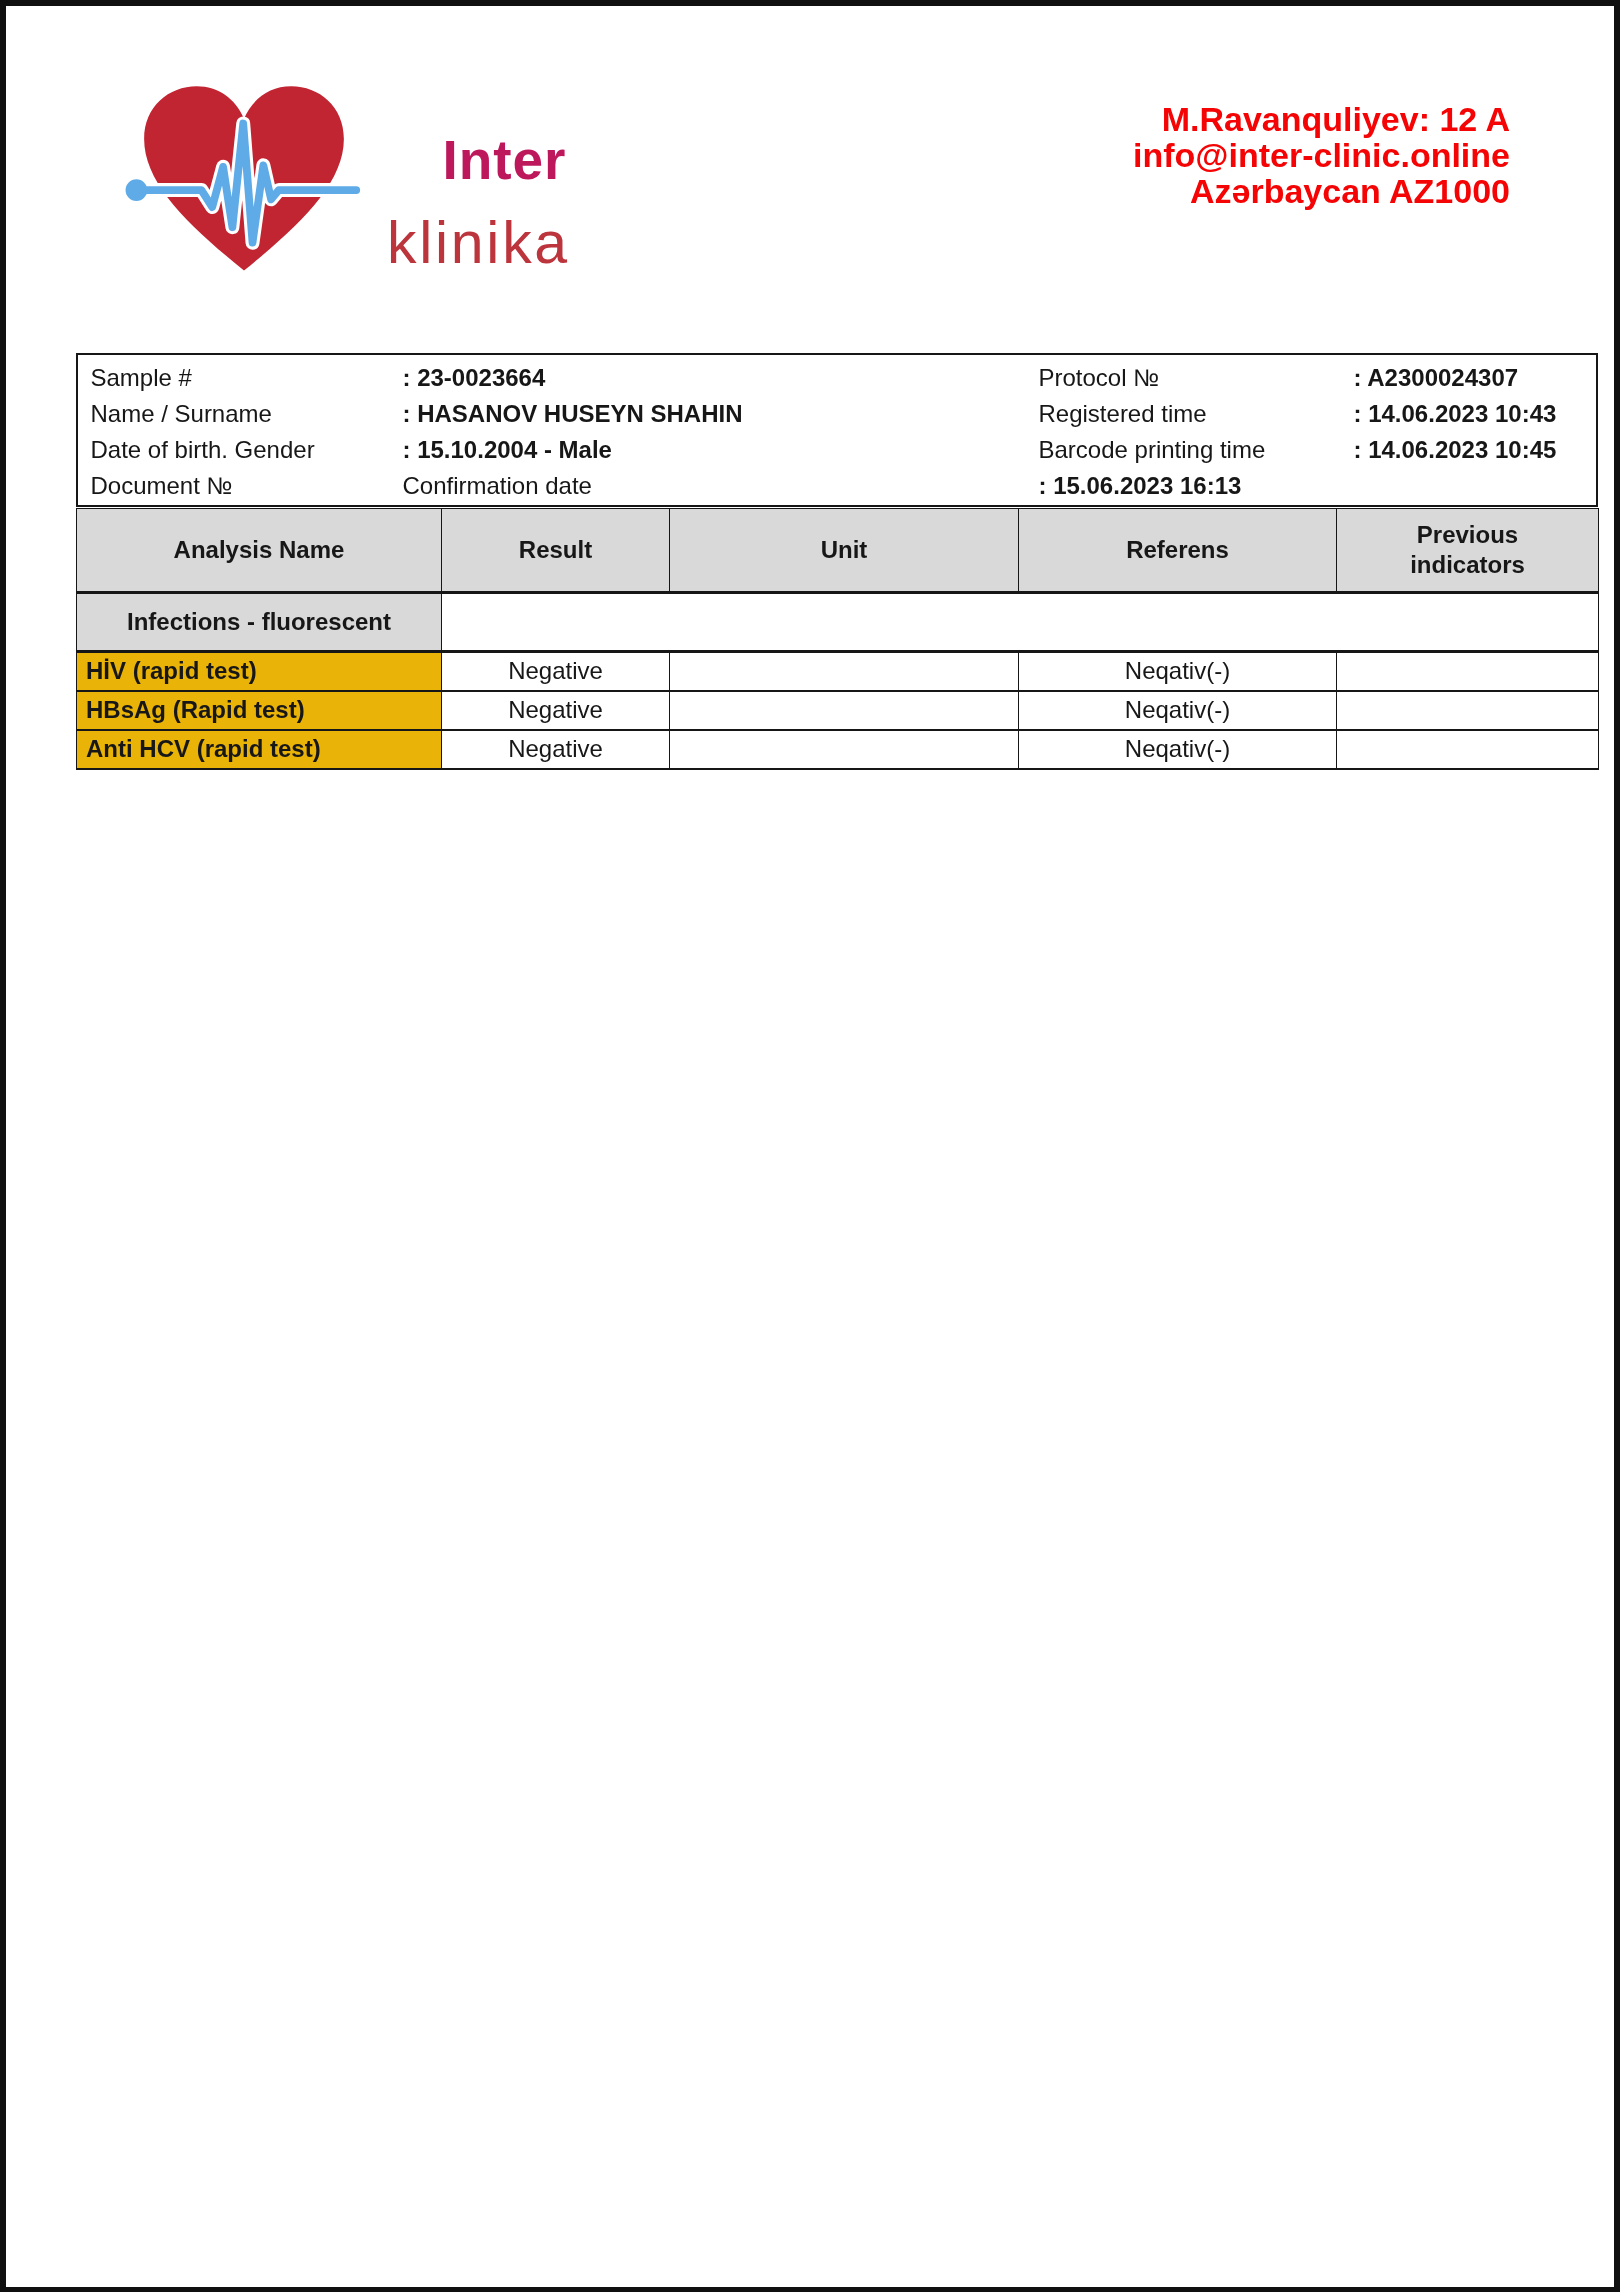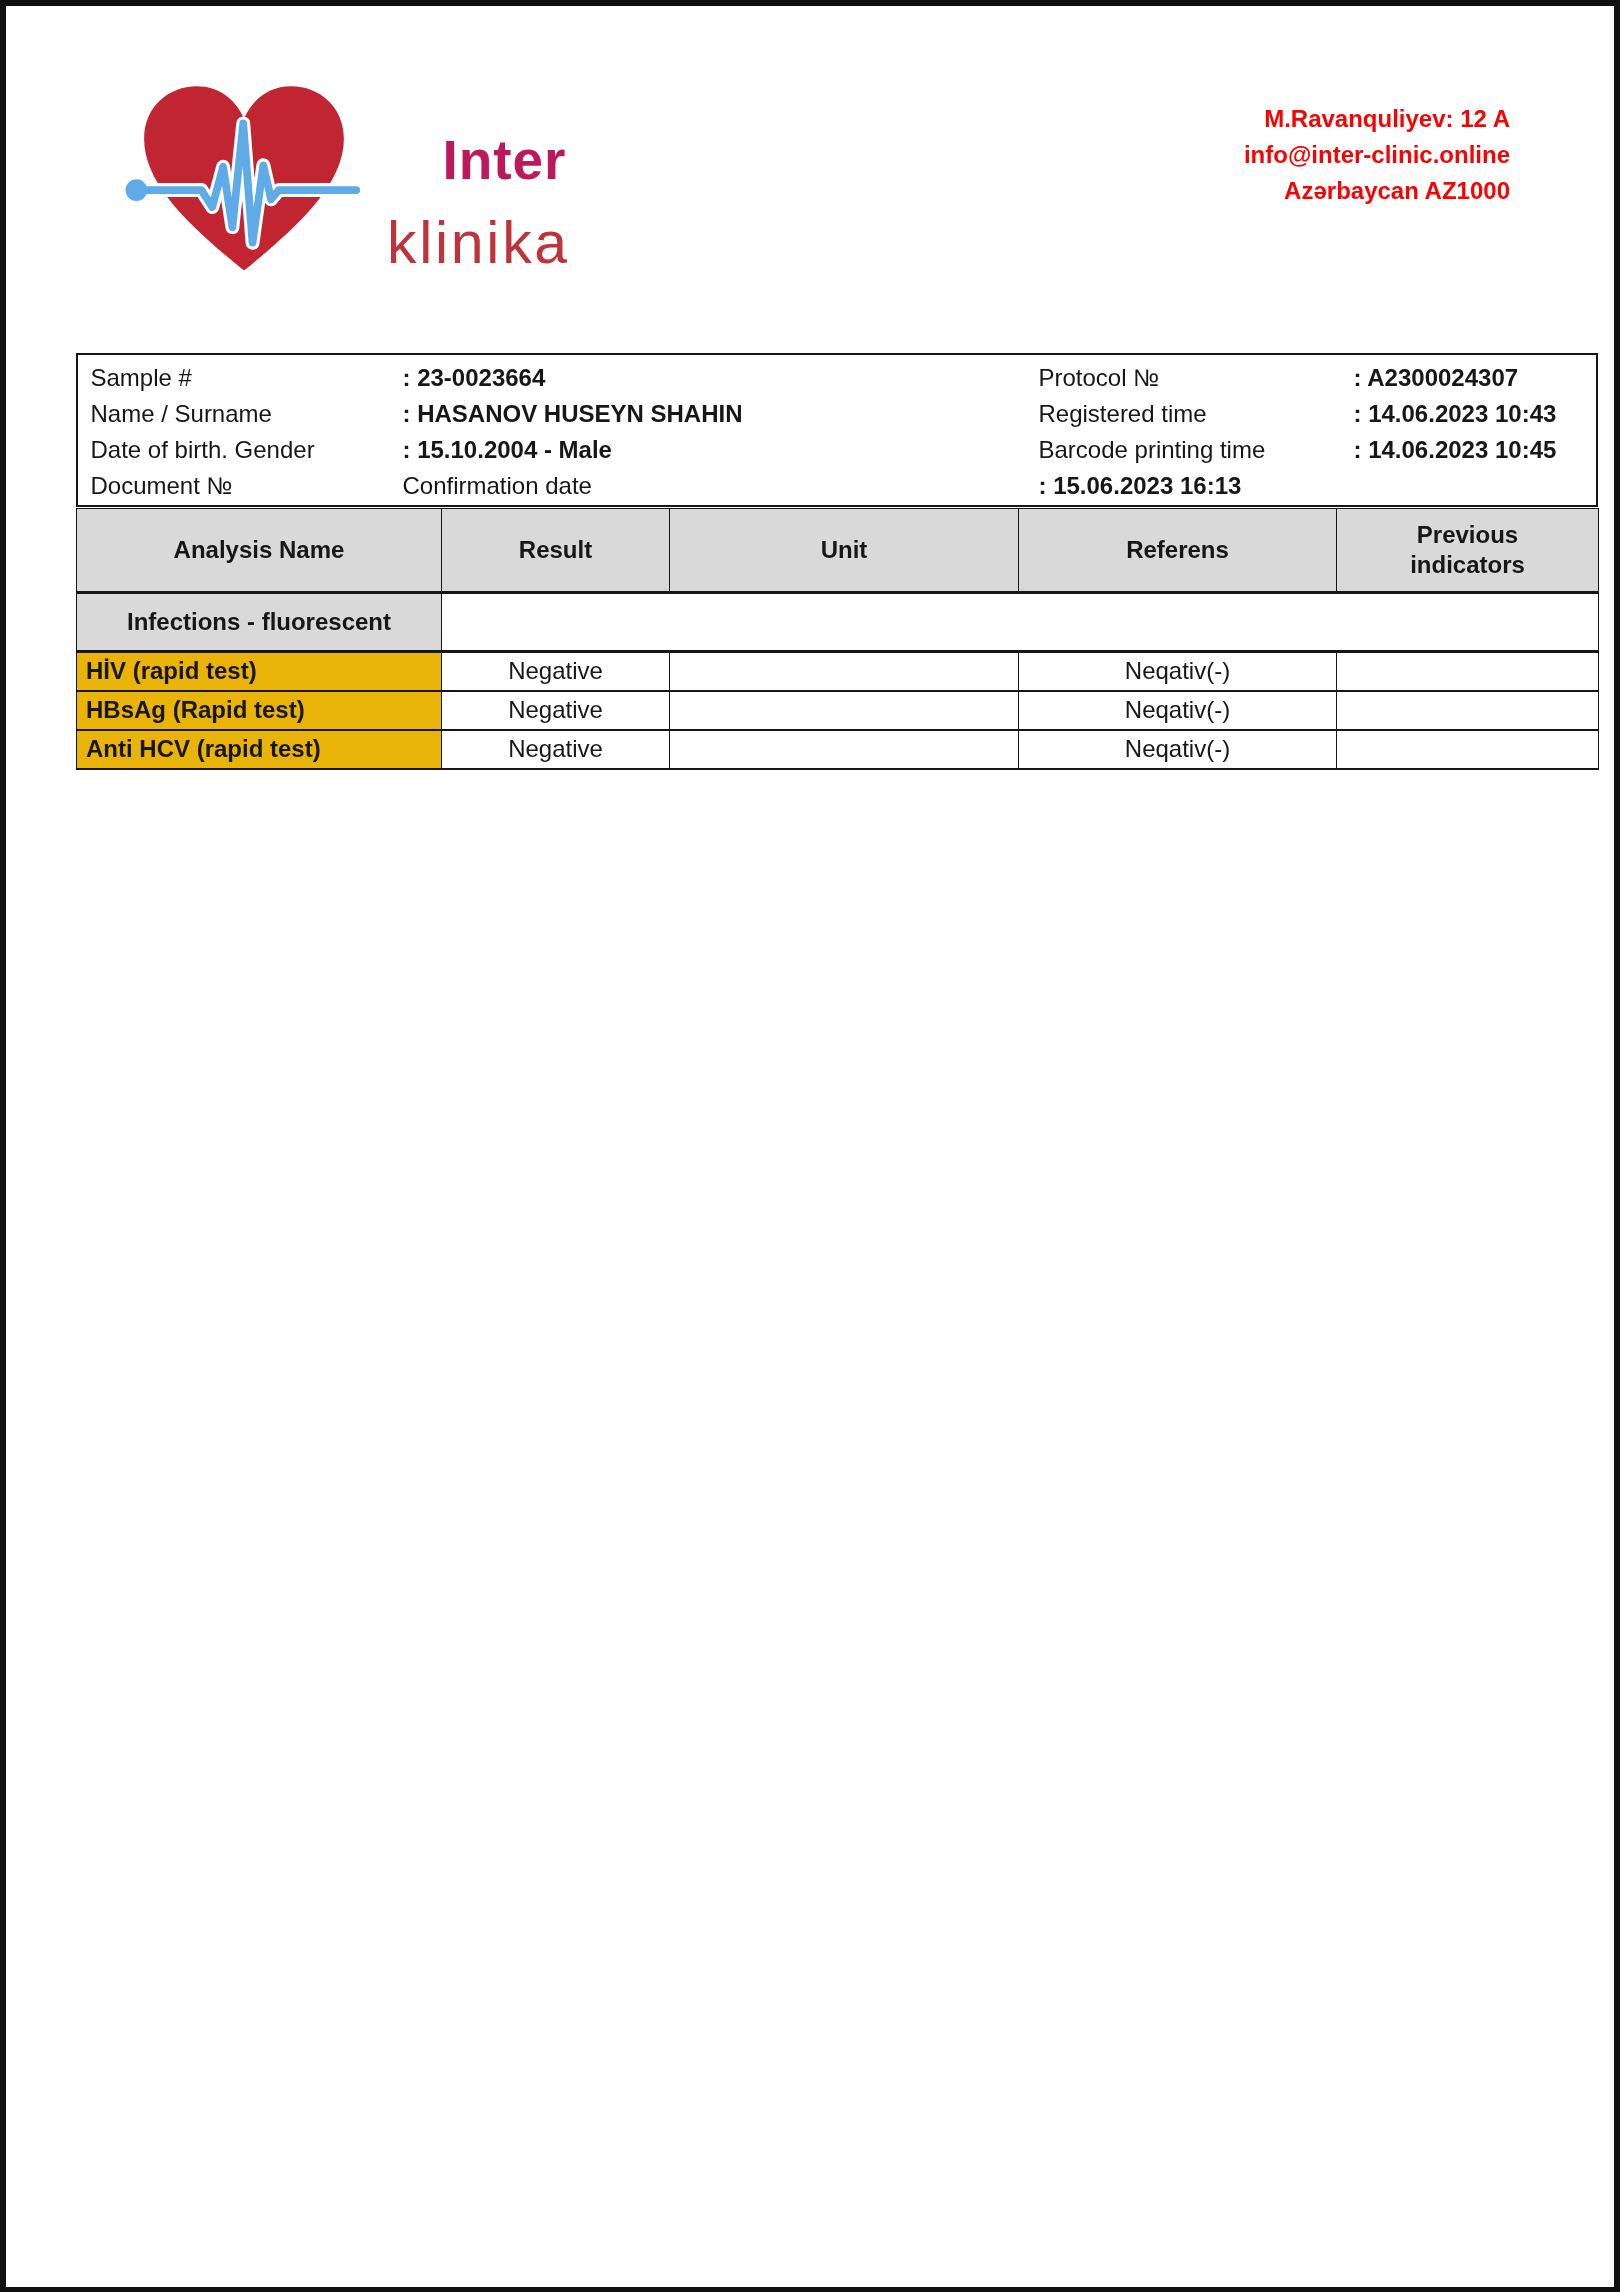--- a/index.html
+++ b/index.html
@@ -23,21 +23,21 @@
     letter-spacing:0.9px; line-height:77px;
   }
   .logo-subtitle {
     font-size:59px; font-weight:400; color:#bc343c;
     letter-spacing:2.7px; line-height:63px; margin-top:13px; margin-right:-3.6px;
   }
 
   
   .contact {
     position:absolute; top:95px; right:104px;
-    text-align:right; font-weight:bold; font-size:24px; line-height:36px;
+    text-align:right; font-weight:bold; font-size:34px; line-height:36px;
     color:#f40404;
   }
 
   
   .info-box {
     position:absolute; top:347px; left:70px; width:1522px; height:154px;
     border:2.7px solid #161616;
     padding:4.5px 0 0 12.5px;
   }
   .info-grid {

